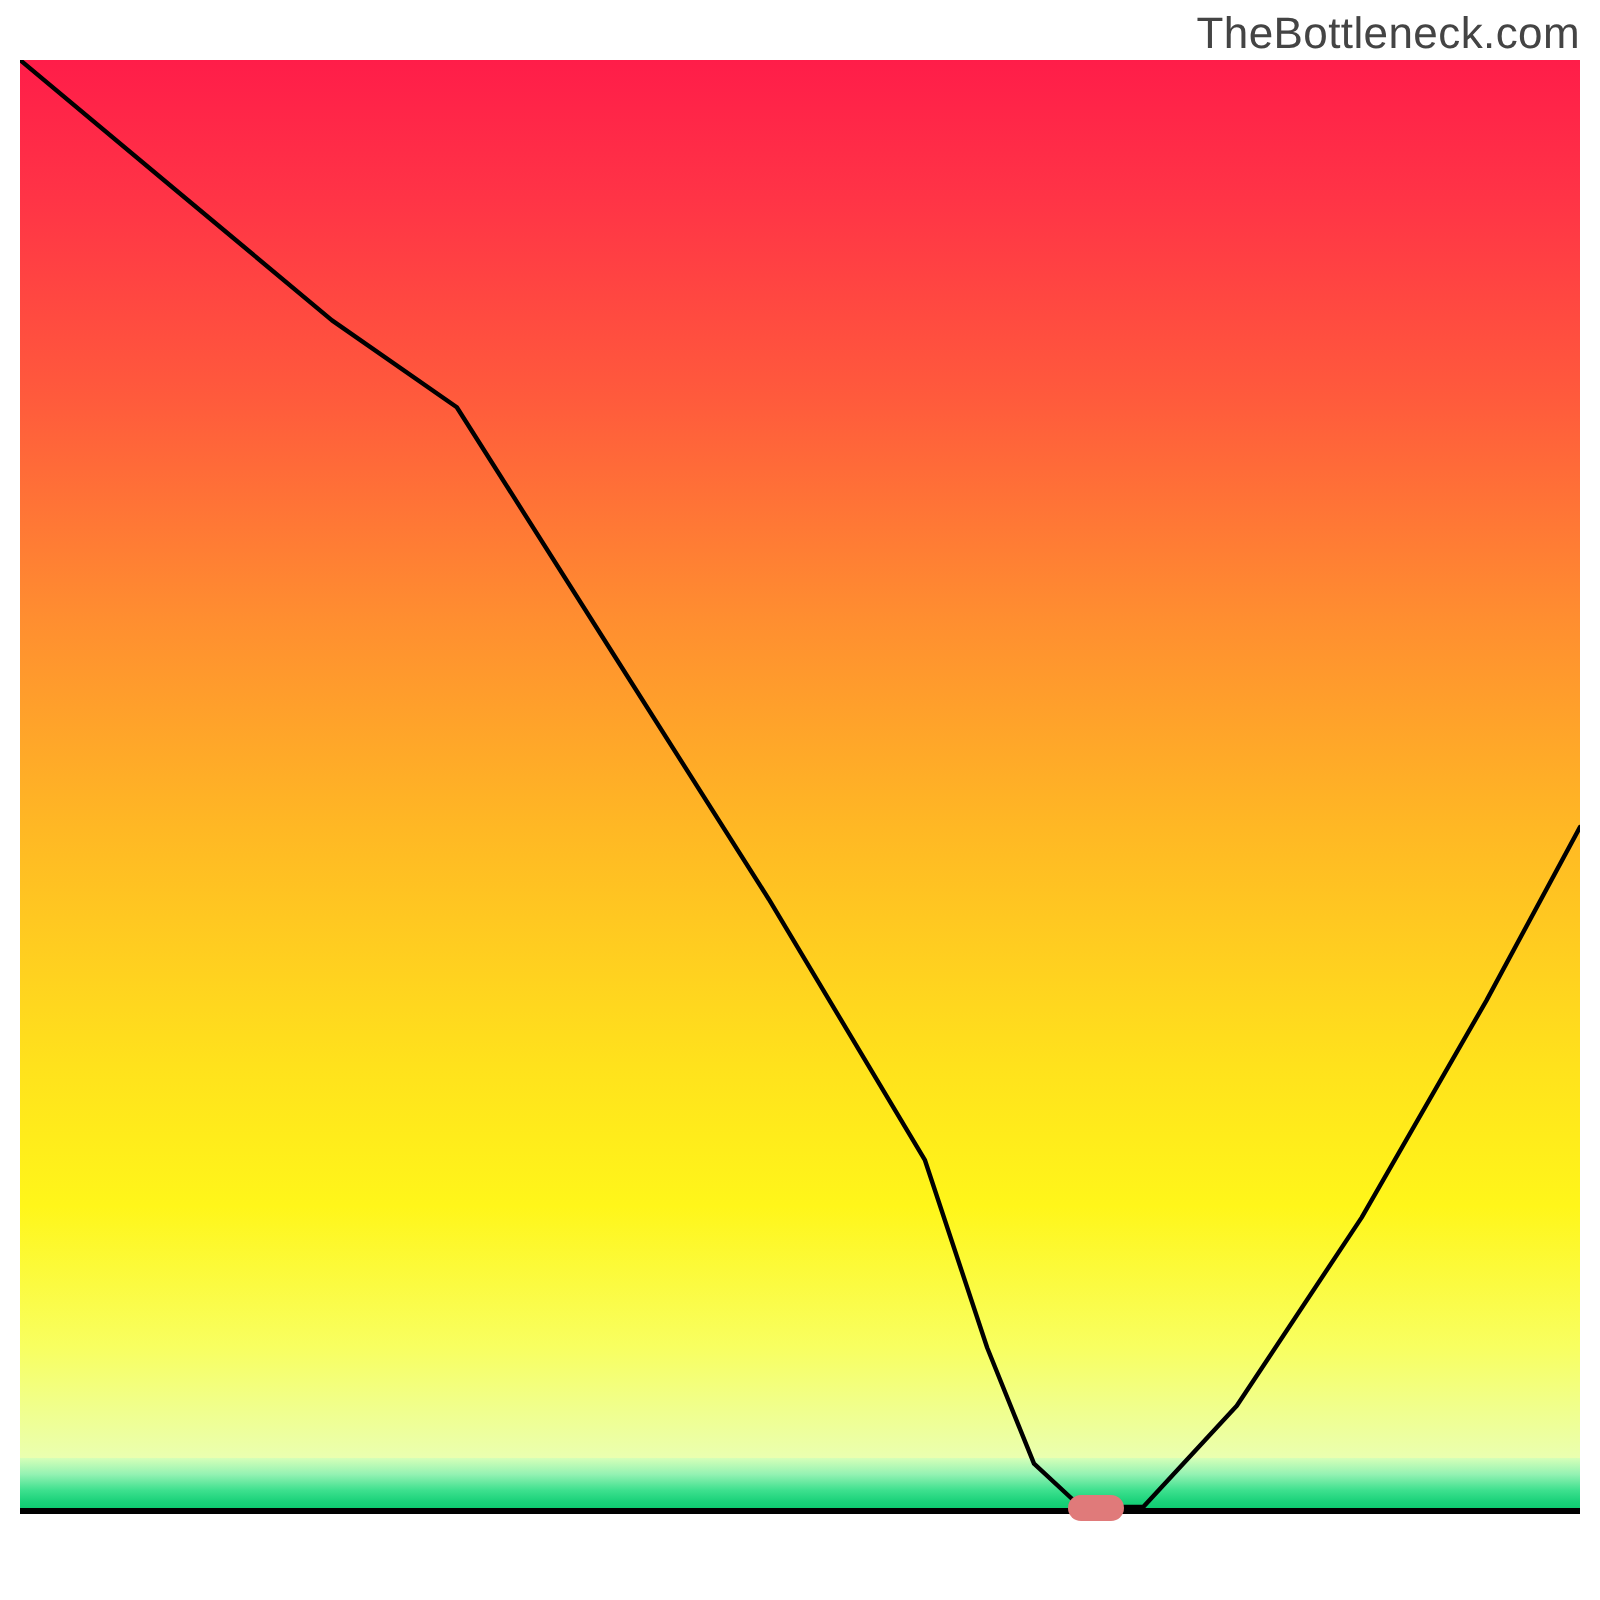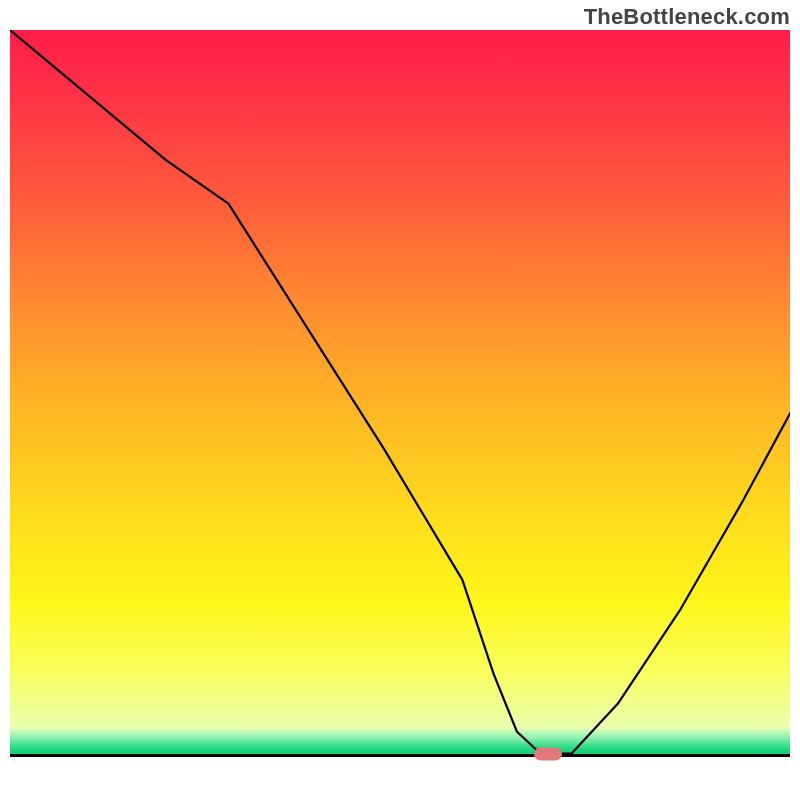--- a/index.html
+++ b/index.html
@@ -16,21 +16,21 @@
     width: 800px;
     height: 800px;
   }
   .watermark {
     position: absolute;
     top: 4px;
     right: 10px;
     color: #444;
     font-size: 22px;
     letter-spacing: 0.2px;
-    font-weight: 700;
+    font-weight: 400;
     z-index: 3;
     text-align: right;
   }
   .plot {
     position: absolute;
     left: 10px;
     top: 30px;
     width: 780px;
     height: 760px;
   }

